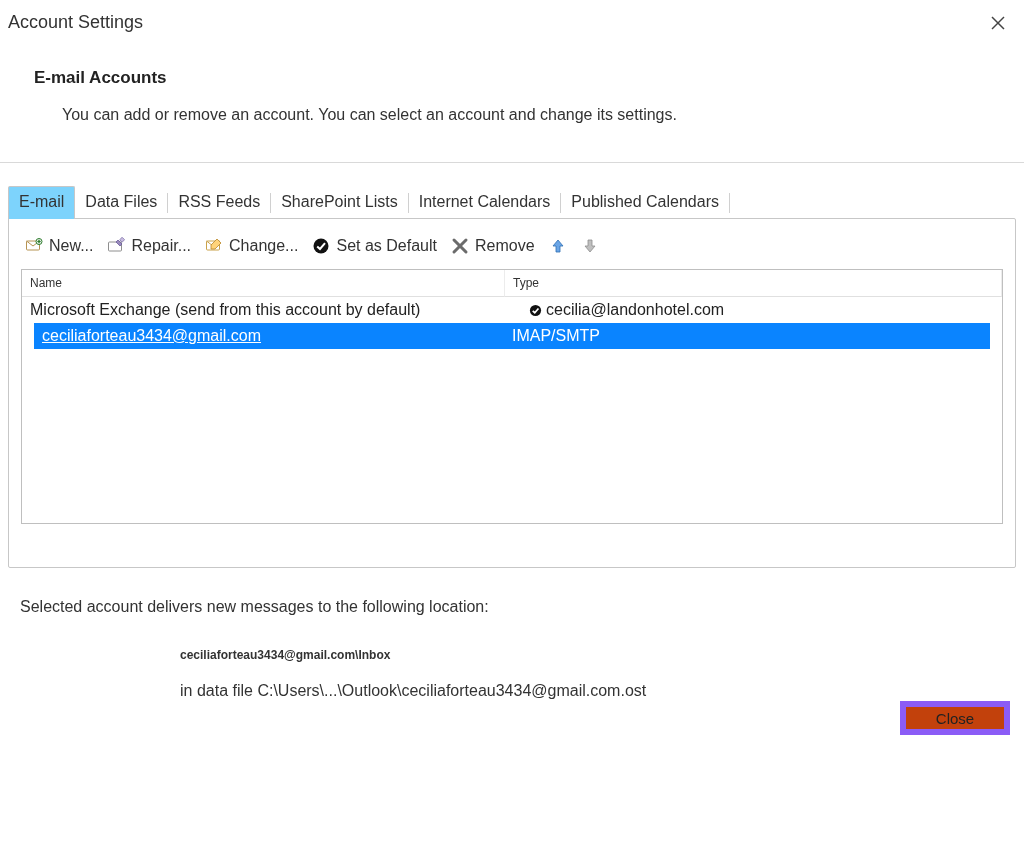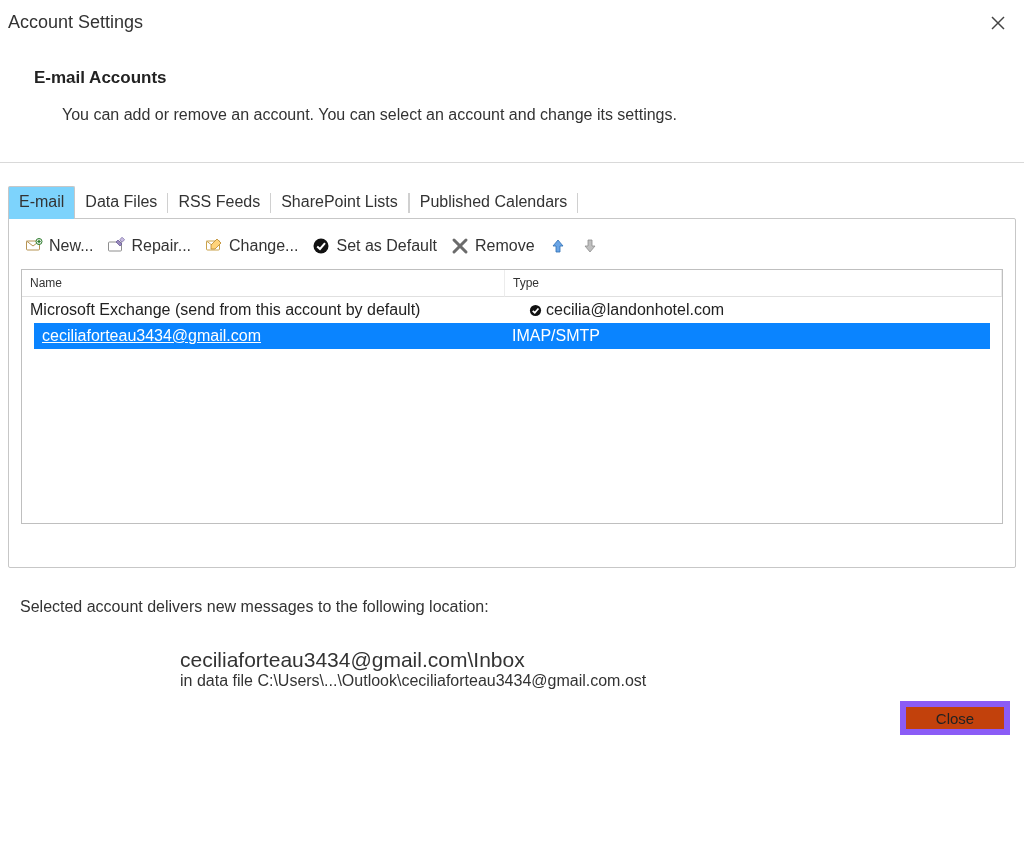--- a/index.html
+++ b/index.html
@@ -181,21 +181,21 @@
   
   .delivery {
     margin: 30px 12px 0 20px;
     font-size: 16px;
     color: #333;
   }
   .delivery .label { margin-bottom: 32px; }
   .delivery .loc {
     padding-left: 160px;
   }
-  .delivery .loc .line1 { font-weight: 400; margin-bottom: 0; font-size: 21px; }
+  .delivery .loc .line1 { font-weight: 700; margin-bottom: 20px; font-size: 12px; }
   .delivery .loc .line2 { color: #333; }
 
   
   .footer {
     position: absolute;
     right: 14px;
     bottom: 12px;
   }
   .close-btn {
     min-width: 110px;
@@ -233,20 +233,21 @@
 
   <div class="tabs-wrap">
     <div class="tabs">
       <div class="tab active"><span>E-mail</span></div>
       <div class="tab"><span>Data Files</span></div>
       <span class="tab-sep"></span>
       <div class="tab"><span>RSS Feeds</span></div>
       <span class="tab-sep"></span>
       <div class="tab"><span>SharePoint Lists</span></div>
       <span class="tab-sep"></span>
+      <div class="tab"><span>Internet Calendars</span></div>
       <span class="tab-sep"></span>
       <div class="tab"><span>Published Calendars</span></div>
       <span class="tab-sep"></span>
     </div>
 
     <div class="tab-panel">
 
       <div class="toolbar">
         <span class="tbtn">
           <span class="ico">

